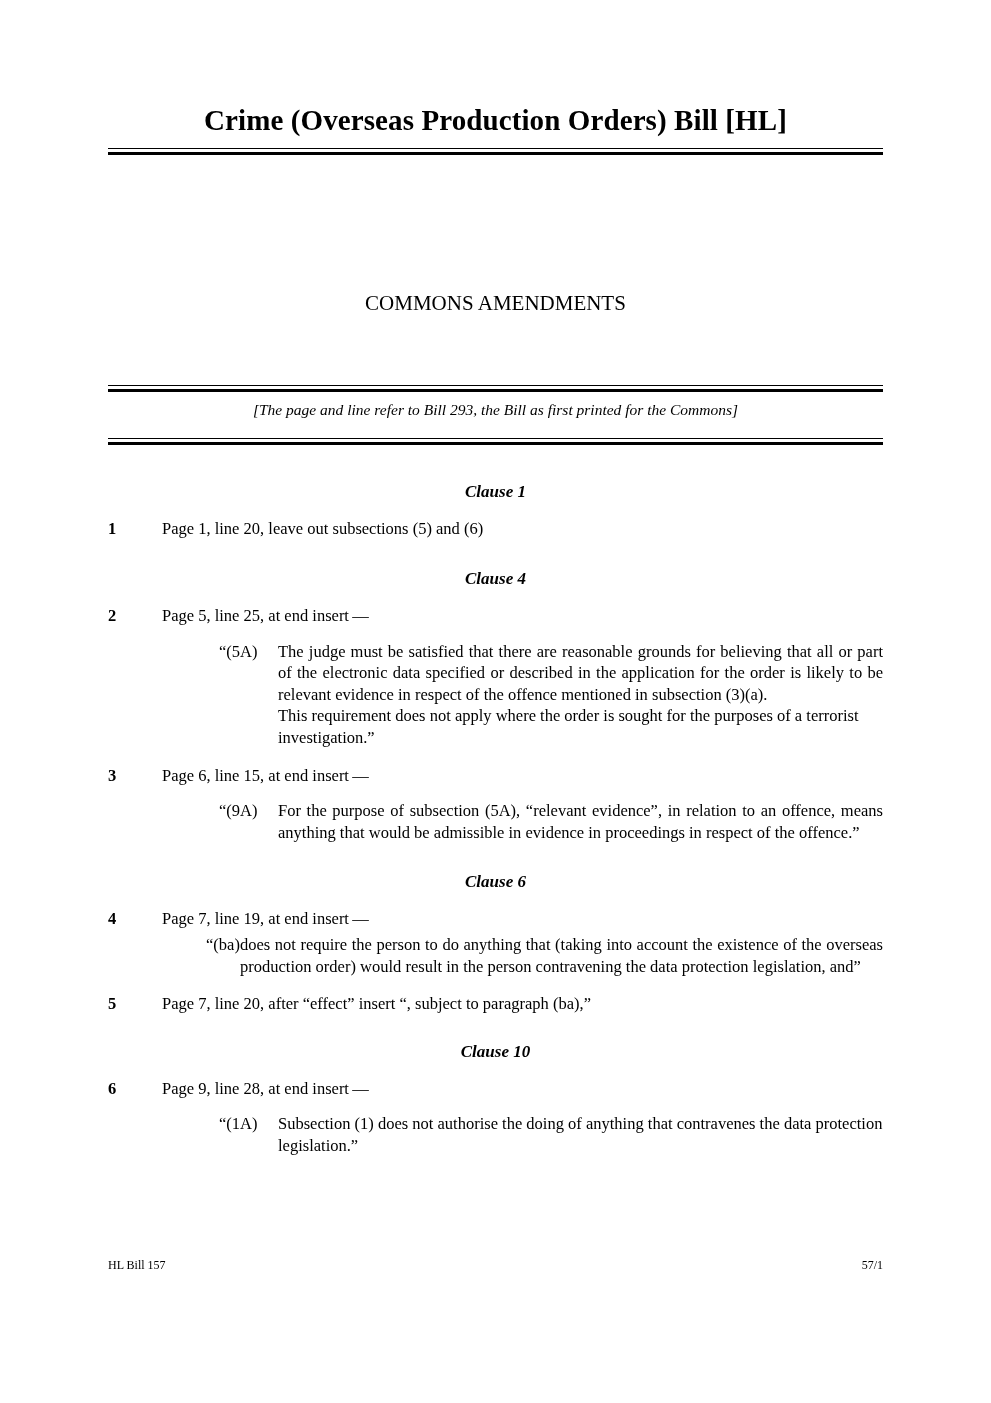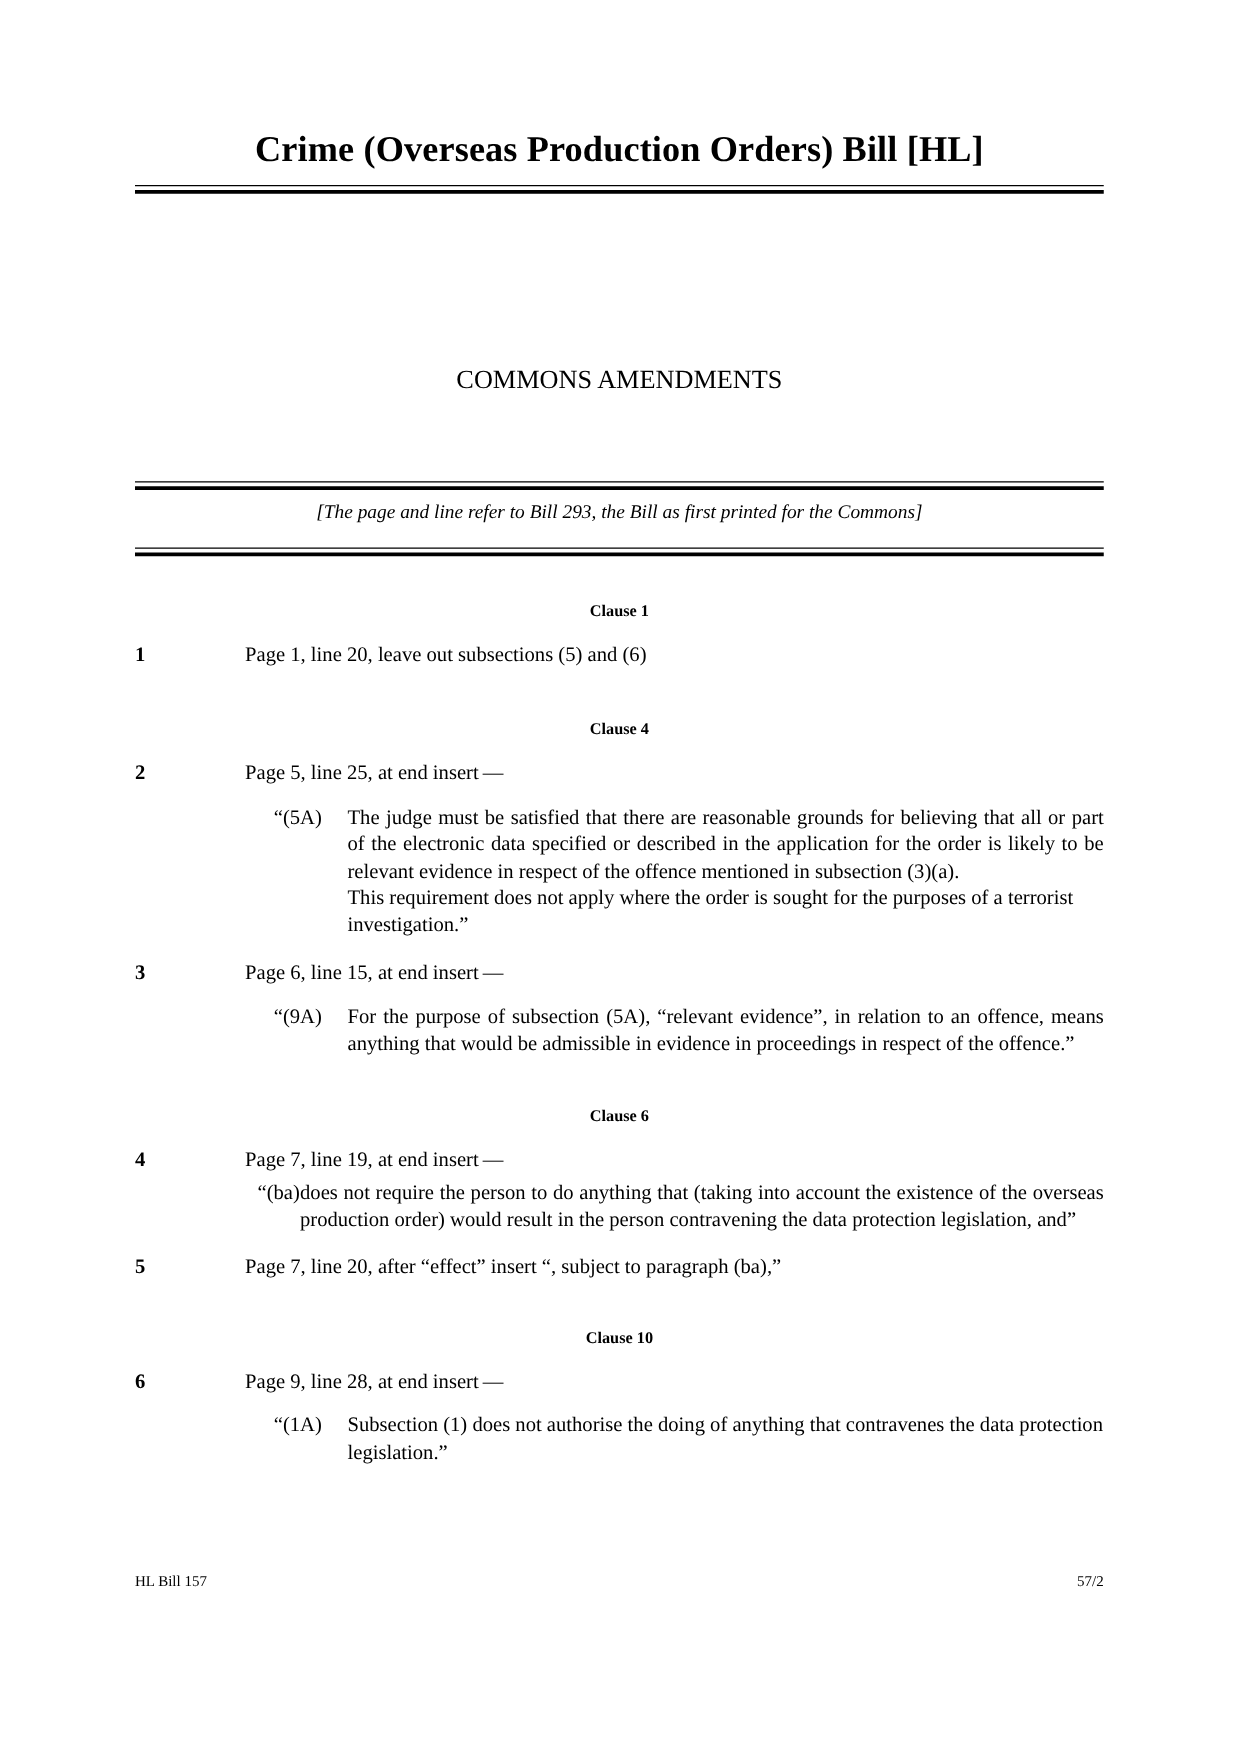--- a/index.html
+++ b/index.html
@@ -81,41 +81,42 @@
 
   
   .amendments {
     margin-top: 36px;
     font-size: 16.5px;
   }
 
   .clause-heading {
     text-align: center;
     font-weight: bold;
-    font-size: 13px;
-    margin: 12px;
+    font-size: 17px;
+    margin: 0;
     line-height: 1.25;
+    font-style: italic;
   }
   .clause-heading.first { margin-top: 0; }
 
   .amendment {
     position: relative;
     margin-top: 16px;
   }
   .amendment-number {
     position: absolute;
     left: 0;
     top: 0;
     width: 60px;
     font-weight: bold;
     font-size: 16.5px;
     line-height: 1.3;
   }
   .amendment-lead {
-    margin-left: 88px;
+    margin-left: 54px;
     font-size: 16.5px;
     line-height: 1.3;
   }
 
   
   .provision {
     position: relative;
     margin-left: 111px;
     margin-top: 14px;
     padding-left: 59px;
@@ -251,16 +252,16 @@
       <div class="provision">
         <span class="provision-label">“(1A)</span>
         <p class="last">Subsection (1) does not authorise the doing of anything that contravenes the data protection legislation.”</p>
       </div>
 
     </div>
   </div>
 
   <div class="footer">
     <div>HL Bill 157</div>
-    <div>57/2</div>
+    <div>57/1</div>
   </div>
 
 </div>
 
 </body></html>

